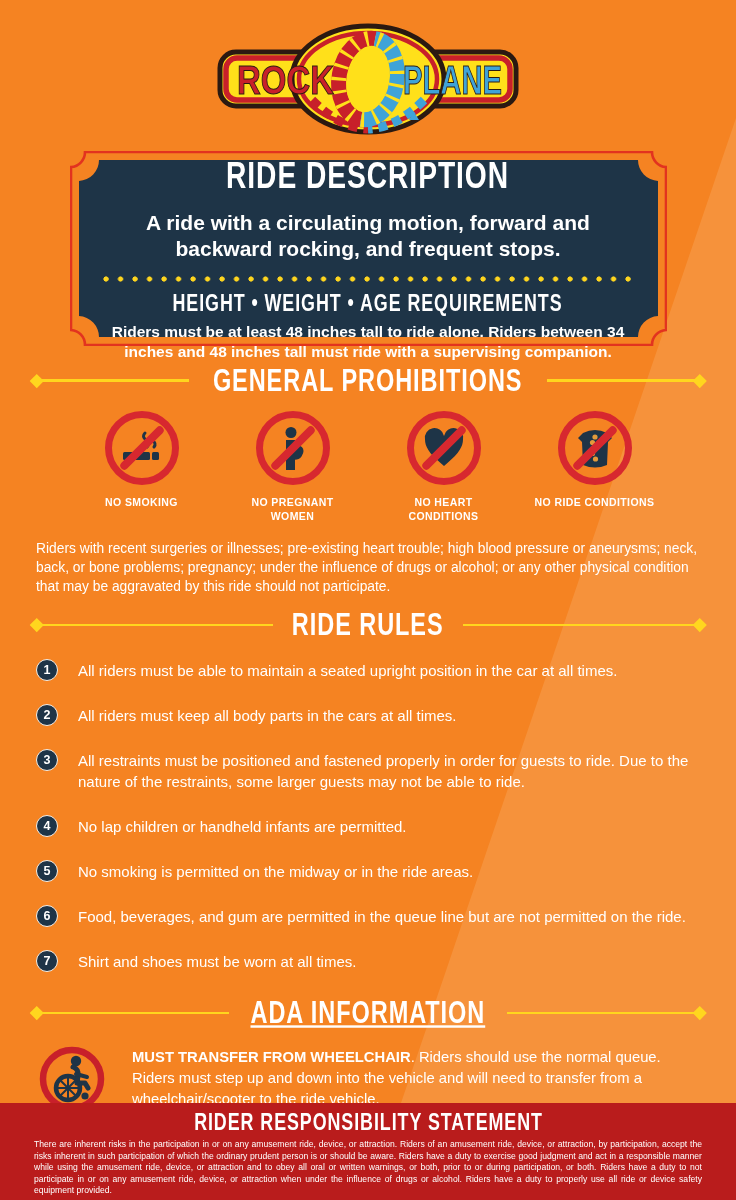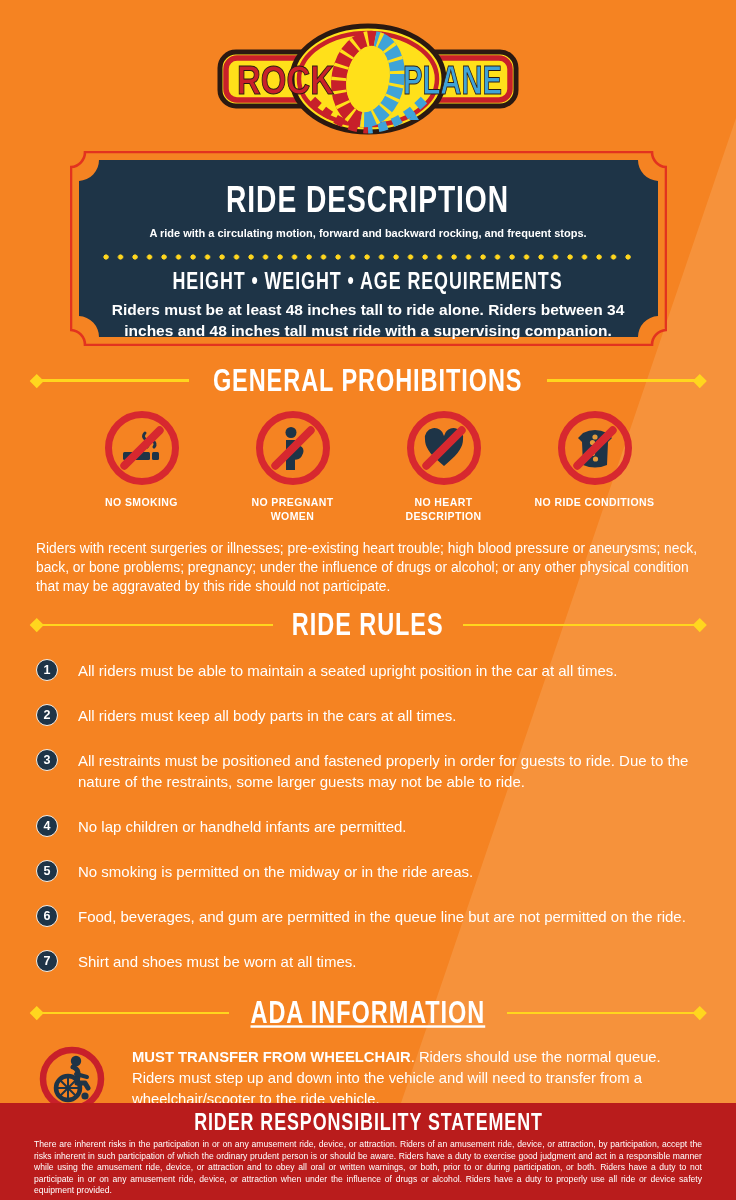--- a/index.html
+++ b/index.html
@@ -17,25 +17,25 @@
     clip-path:polygon(736px 118px, 736px 1200px, 368px 1200px);
   }
   .content { position:relative; z-index:2; }
 
   
   .logo-wrap { padding-top:22px; display:flex; justify-content:center; }
 
   
   .panel { position:relative; width:597px; height:195px; margin:15px auto 0; }
   .panel svg.frame { position:absolute; inset:0; }
-  .panel-content { position:relative; z-index:2; text-align:center; padding-top:32px; }
+  .panel-content { position:relative; z-index:2; text-align:center; padding-top:8px; }
   .cond { display:inline-block; font-weight:700; letter-spacing:1px;
           transform:scale(0.94,1.22); transform-origin:center; white-space:nowrap; }
   .panel-title { font-size:30px; }
-  .panel-body { margin:10px auto 0; width:540px; font-size:11px; font-weight:700; line-height:1.25; }
+  .panel-body { margin:17px auto 0; width:540px; font-size:21px; font-weight:700; line-height:1.25; }
   .dots { width:530px; height:6px; margin:13px auto 11px;
           background-image:radial-gradient(circle at 3px 3px,#FFD61E 2.3px,transparent 2.9px);
           background-size:14.5px 6px; background-repeat:repeat-x; }
   .req-title { font-size:19px; }
   .req-body { margin:7px auto 0; width:545px; font-size:15.5px; font-weight:700; line-height:1.35; }
 
   
   .sec-header { display:flex; align-items:center; width:672px; margin:16px auto; gap:14px; }
   .sec-title { font-size:25px; }
   .hline { position:relative; flex:1; height:2.5px; background:#FFD61E; }
@@ -164,21 +164,21 @@
     </div>
 
     <div class="proh-item">
       <div class="sign">
         <svg class="pict" width="46" height="46" viewBox="0 0 46 46">
           <path d="M23 41 L19 37.5 C8 28 4 21.5 4 14.5 A9.5 9.5 0 0 1 23 11 A9.5 9.5 0 0 1 42 14.5 C42 21.5 38 28 27 37.5 Z" fill="#1E3447"></path>
         </svg>
         <div class="ring"></div>
         <div class="slash"></div>
       </div>
-      <div class="proh-label">NO HEART DESCRIPTION</div>
+      <div class="proh-label">NO HEART CONDITIONS</div>
     </div>
 
     <div class="proh-item">
       <div class="sign">
         <svg class="pict" width="46" height="46" viewBox="0 0 46 46">
           <path d="M11 8 Q23 2 35 8 L40 13 L36 17 L35 40 Q23 45 11 40 L10 17 L6 13 Z" fill="#1E3447"></path>
           <circle cx="23" cy="12" r="2.6" fill="#E39B3B"></circle>
           <circle cx="20.5" cy="17.5" r="2.6" fill="#E39B3B"></circle>
           <circle cx="24" cy="23" r="2.6" fill="#E39B3B"></circle>
           <circle cx="20.5" cy="28.5" r="2.6" fill="#E39B3B"></circle>

